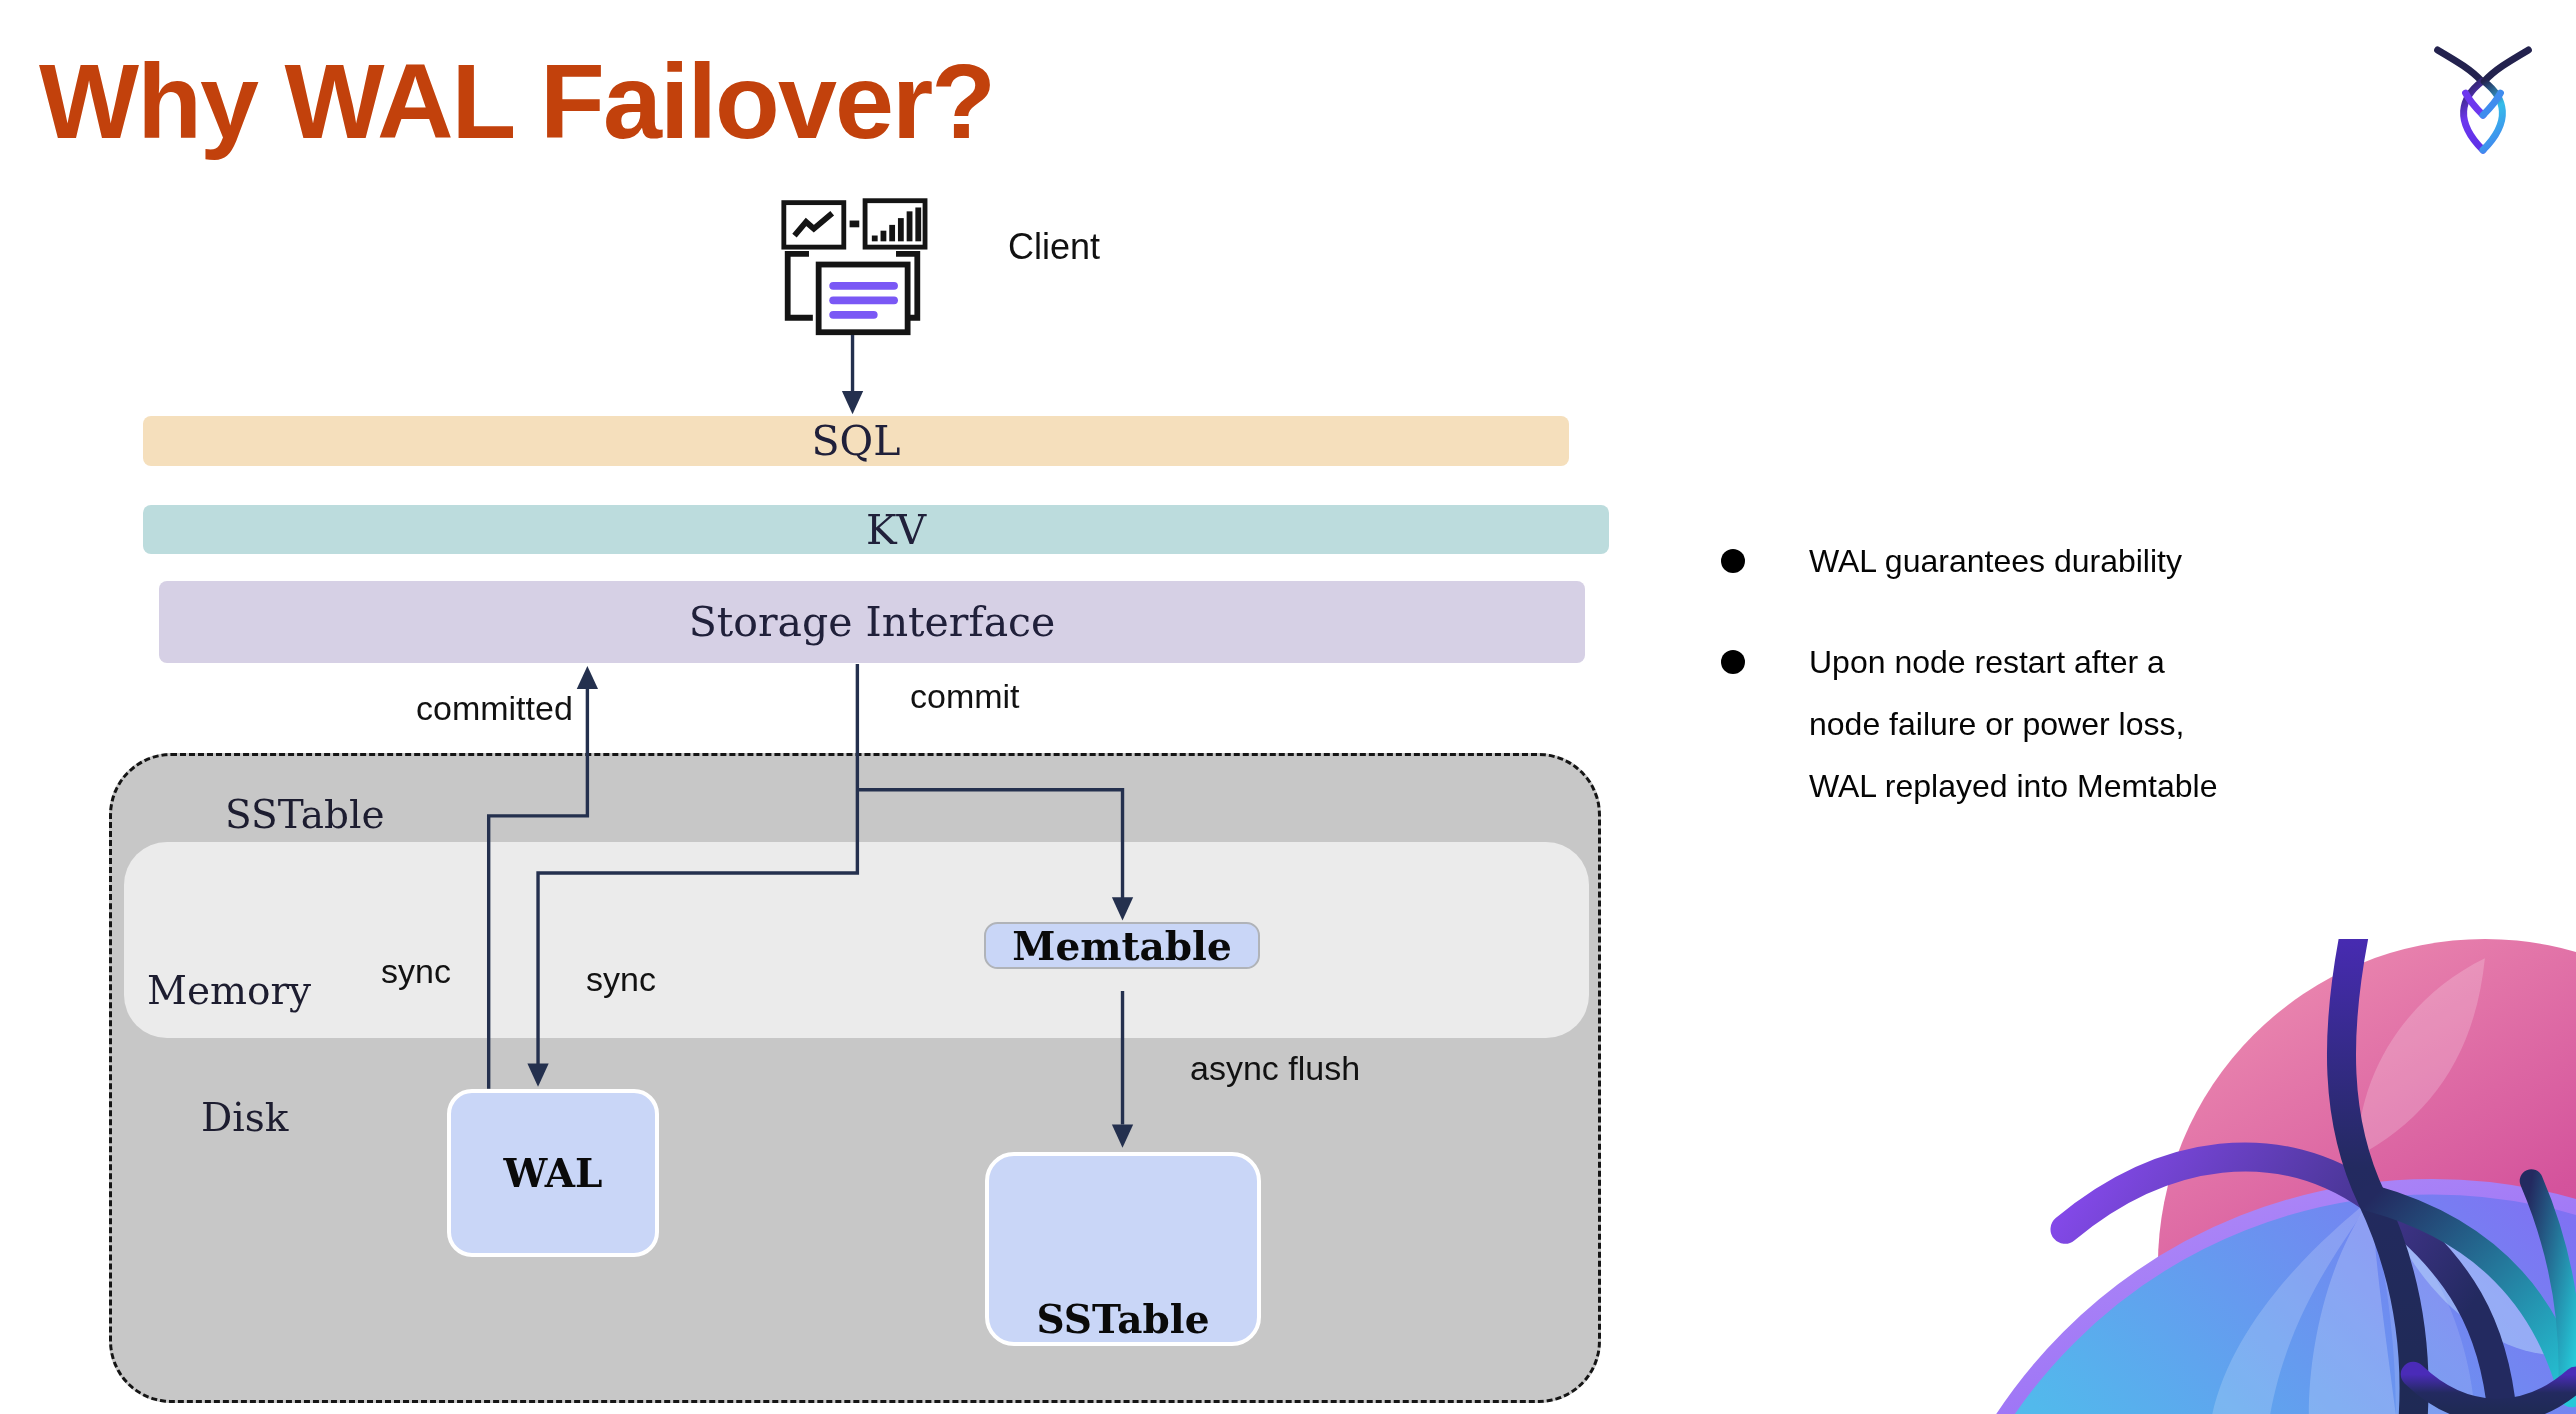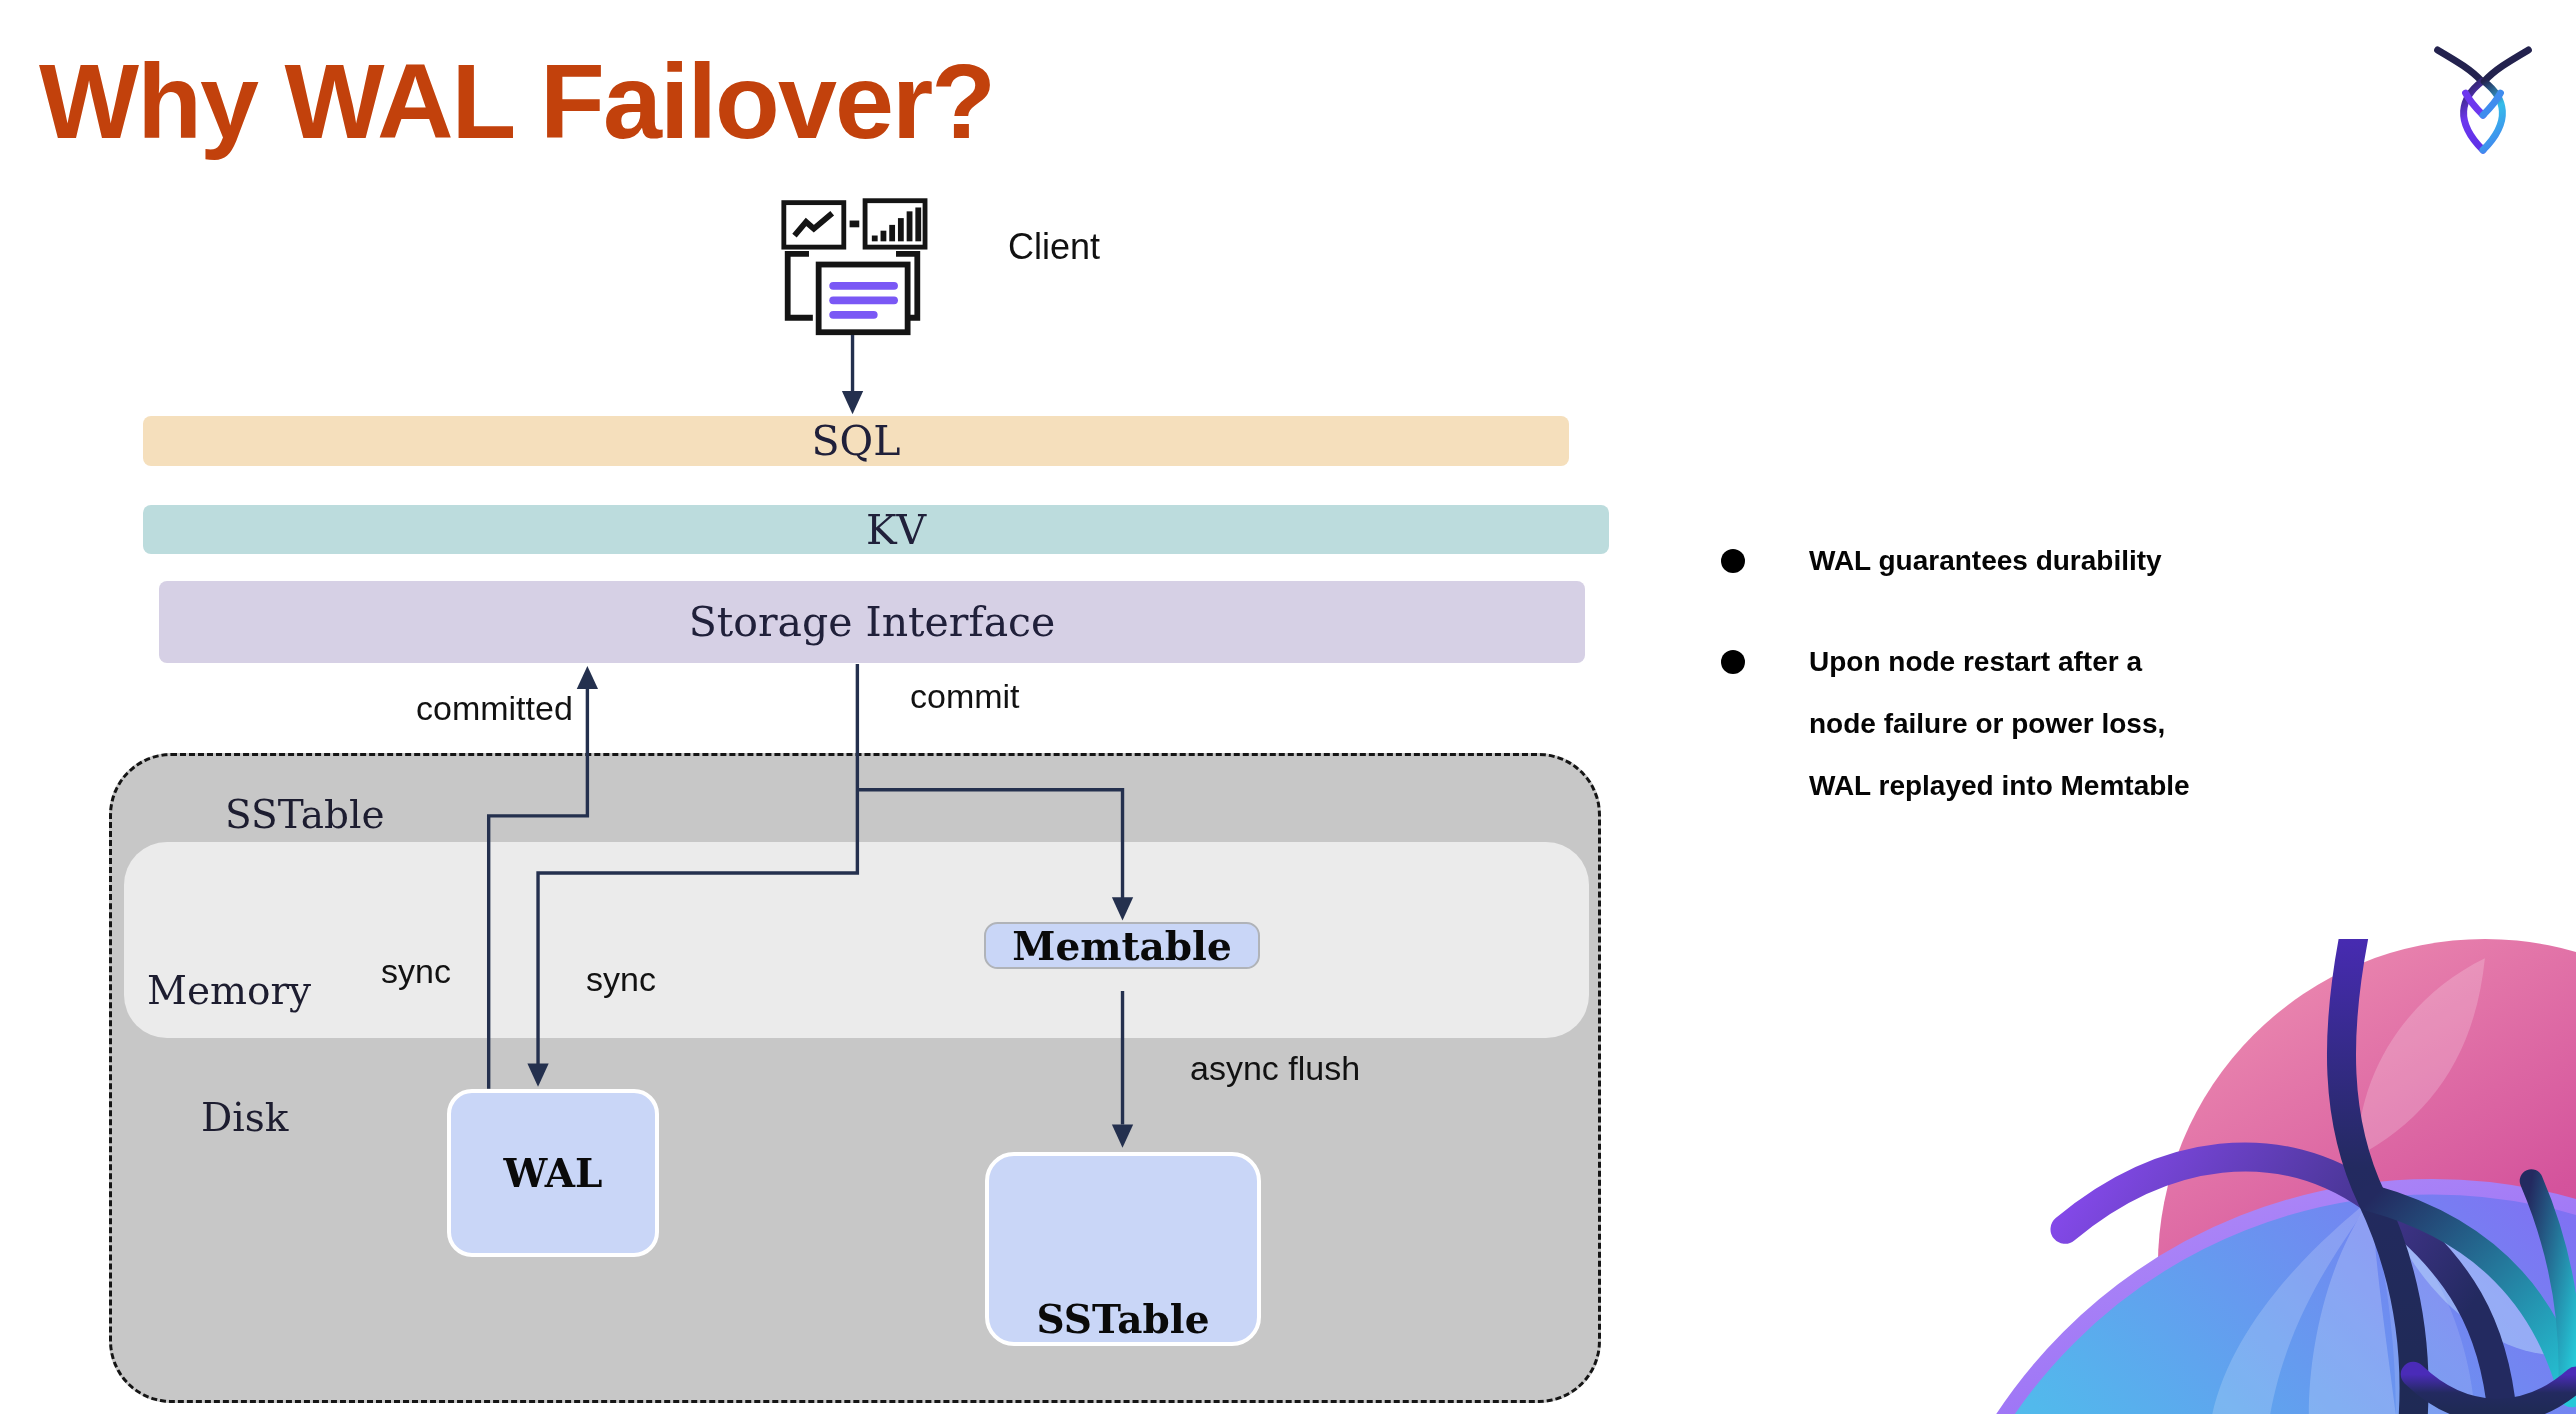--- a/index.html
+++ b/index.html
@@ -49,21 +49,21 @@
   .edge-label{font-size:34px;color:#121212;white-space:nowrap;}
   .client-label{left:1008px;top:226px;font-size:36px;color:#111111;}
   
   .bullets{left:1721px;top:530px;width:784px;}
   .bullet-row{display:flex;align-items:flex-start;margin-bottom:39px;}
   .bullet-dot{
     flex:0 0 auto;width:24px;height:24px;border-radius:50%;background:#000;
     margin-top:19.4px;margin-right:64px;
   }
   .bullet-text{
-    font-size:28px;line-height:62px;color:#050505;white-space:pre-line;font-weight:bold;
+    font-size:32px;line-height:62px;color:#050505;white-space:pre-line;
   }
   svg{display:block;}
 </style>
 </head>
 <body>
 
 <div class="slide">
 
   <div class="abs title">Why WAL Failover?</div>
 

